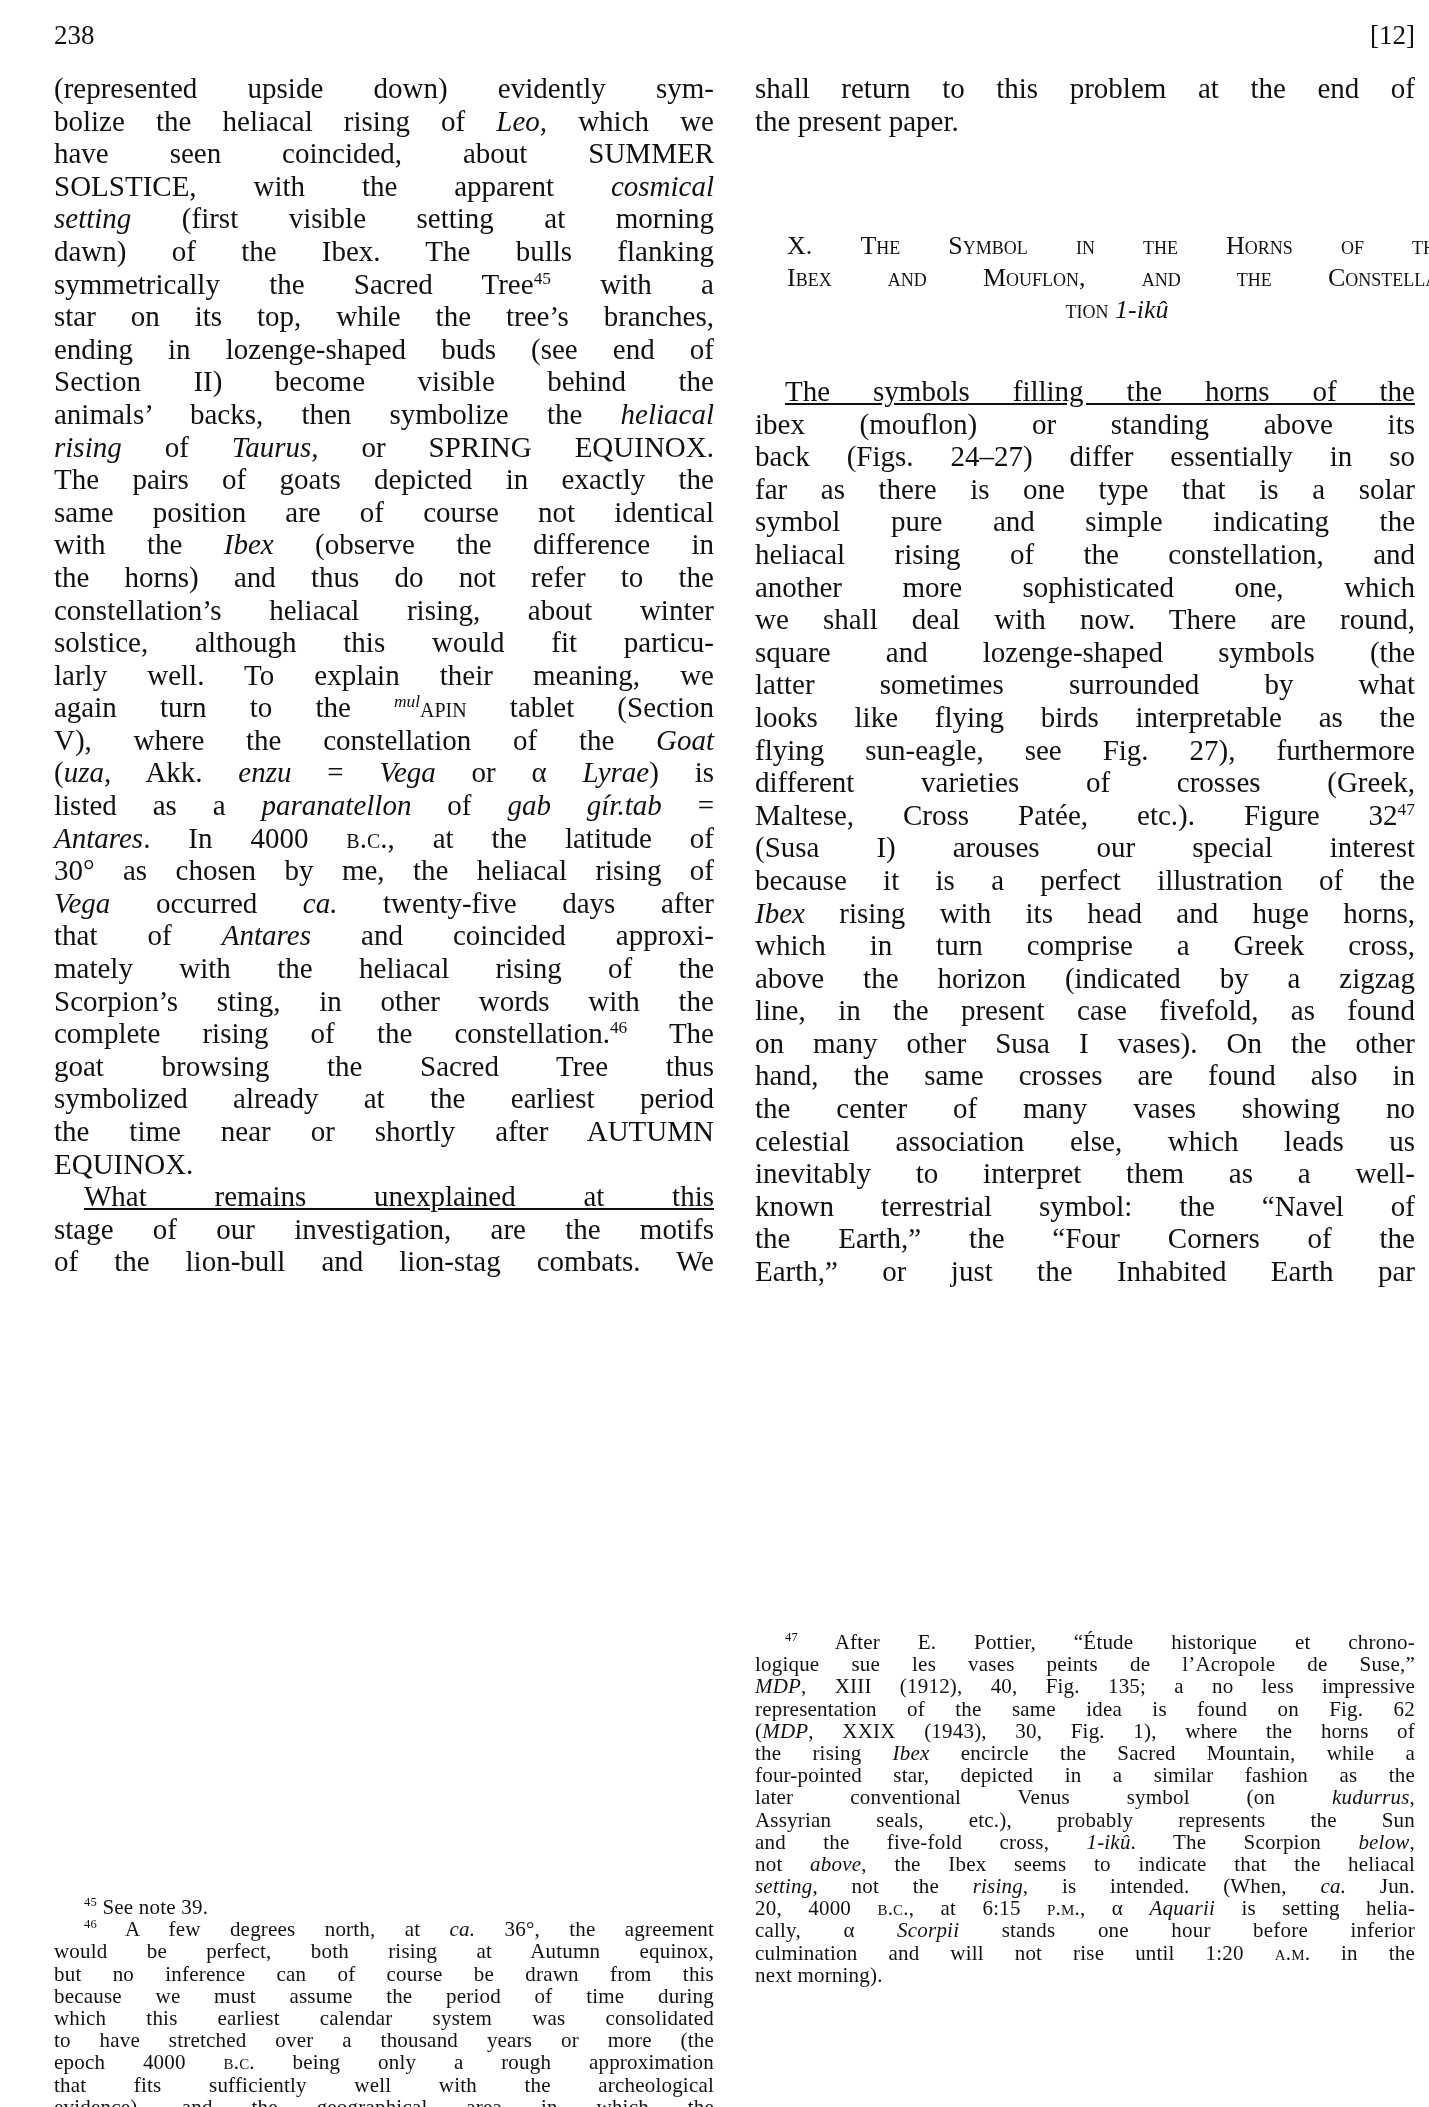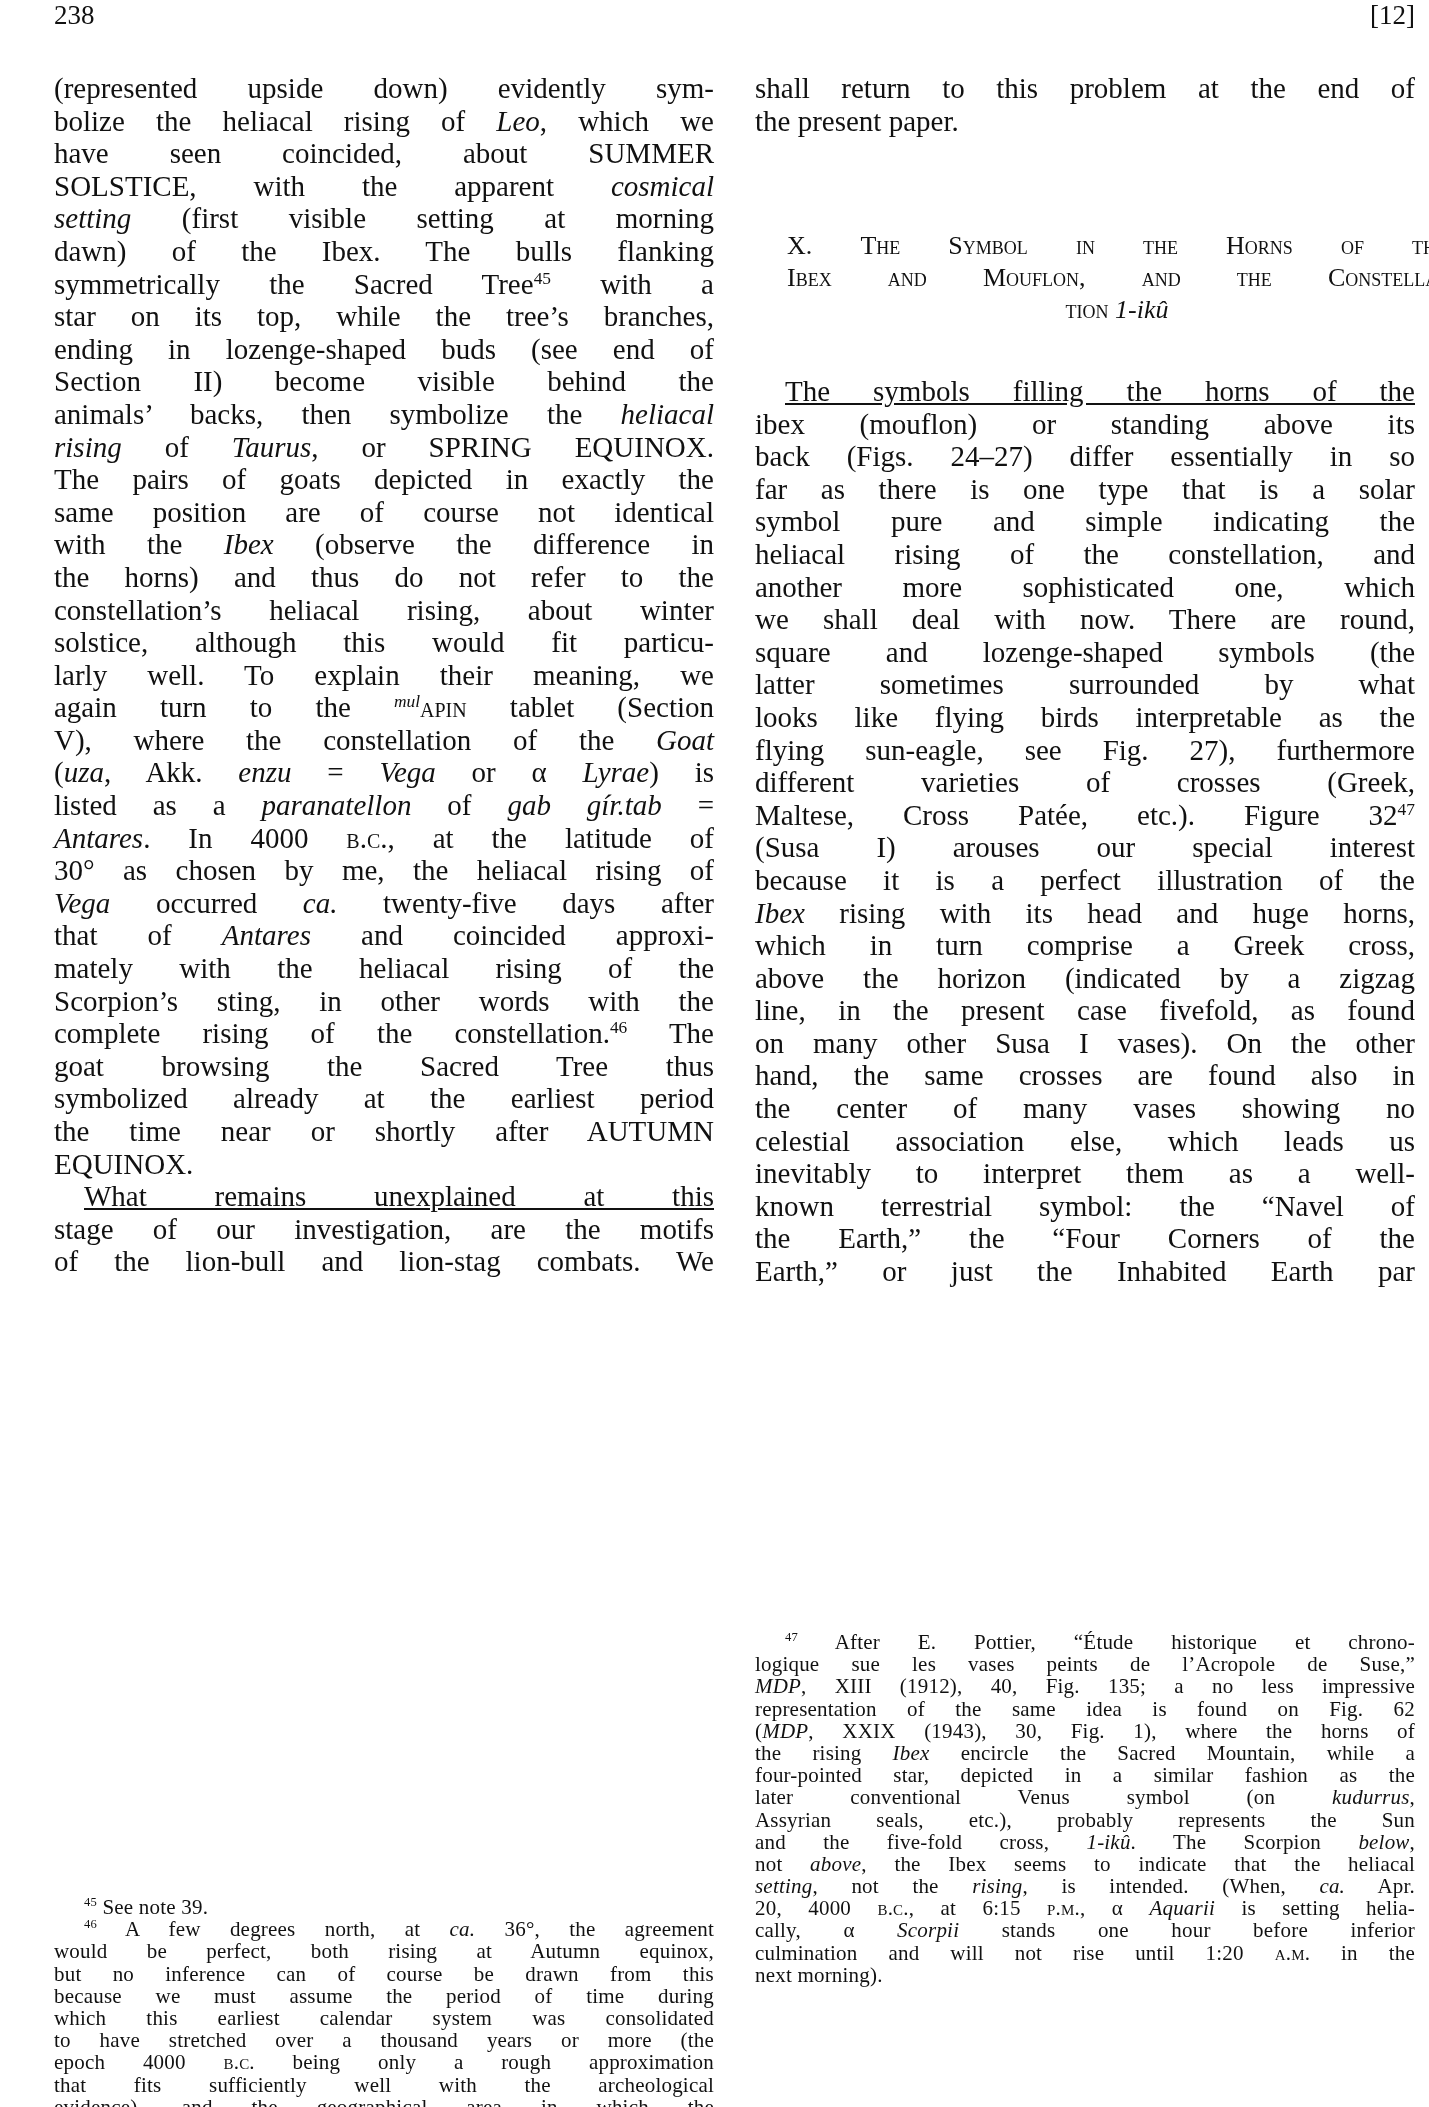--- a/index.html
+++ b/index.html
@@ -1,18 +1,18 @@
 <!DOCTYPE html>
 <html><head>
 <meta charset="utf-8">
 <style>
   html, body { margin: 0; padding: 0; background: #ffffff; }
   body { width: 1429px; height: 2107px; position: relative; overflow: hidden;
          font-family: "DejaVu Serif", "Liberation Serif", serif; color: #111; }
-  .page-num { position: absolute; top: 0; font-size: 27px; font-family: "Liberation Serif", serif; }
+  .page-num { position: absolute; top: 20px; font-size: 27px; font-family: "Liberation Serif", serif; }
   #pn-left { left: 54px; }
   #pn-right { right: 14px; }
   .col { position: absolute; width: 660px; font-family: "Liberation Serif", serif; }
   #col-left { left: 54px; top: 72px; }
   #col-right { left: 755px; top: 72px; }
   .body-text .ln { display: block; font-size: 29px; line-height: 32.6px; height: 32.6px;
                    text-align: justify; text-align-last: justify; white-space: nowrap; overflow: visible; }
   .body-text .ln.last { text-align-last: left; }
   .body-text .ln.indent { text-indent: 30px; text-decoration: underline; }
   .fn .ln { display: block; font-size: 21px; line-height: 22.2px; height: 22.2px;
@@ -135,18 +135,18 @@
     <span class="ln"><span>logique sue les vases peints de l’Acropole de Suse,”</span></span>
     <span class="ln"><i>MDP</i><span>, XIII (1912), 40, Fig. 135; a no less impressive</span></span>
     <span class="ln"><span>representation of the same idea is found on Fig. 62</span></span>
     <span class="ln"><span>(</span><i>MDP</i><span>, XXIX (1943), 30, Fig. 1), where the horns of</span></span>
     <span class="ln"><span>the rising </span><i>Ibex</i><span> encircle the Sacred Mountain, while a</span></span>
     <span class="ln"><span>four-pointed star, depicted in a similar fashion as the</span></span>
     <span class="ln"><span>later conventional Venus symbol (on </span><i>kudurrus</i><span>,</span></span>
     <span class="ln"><span>Assyrian seals, etc.), probably represents the Sun</span></span>
     <span class="ln"><span>and the five-fold cross, </span><i>1-ikû</i><span>. The Scorpion </span><i>below</i><span>,</span></span>
     <span class="ln"><span>not </span><i>above</i><span>, the Ibex seems to indicate that the heliacal</span></span>
-    <span class="ln"><i>setting</i><span>, not the </span><i>rising</i><span>, is intended. (When, </span><i>ca.</i><span> Apr.</span></span>
+    <span class="ln"><i>setting</i><span>, not the </span><i>rising</i><span>, is intended. (When, </span><i>ca.</i><span> Jun.</span></span>
     <span class="ln"><span>20, 4000 </span><span class="sc">b.c.</span><span>, at 6:15 </span><span class="sc">p.m.</span><span>, α </span><i>Aquarii</i><span> is setting helia-</span></span>
     <span class="ln"><span>cally, α </span><i>Scorpii</i><span> stands one hour before inferior</span></span>
     <span class="ln"><span>culmination and will not rise until 1:20 </span><span class="sc">a.m.</span><span> in the</span></span>
     <span class="ln last"><span>next morning).</span></span>
   </div>
 
 </body></html>

